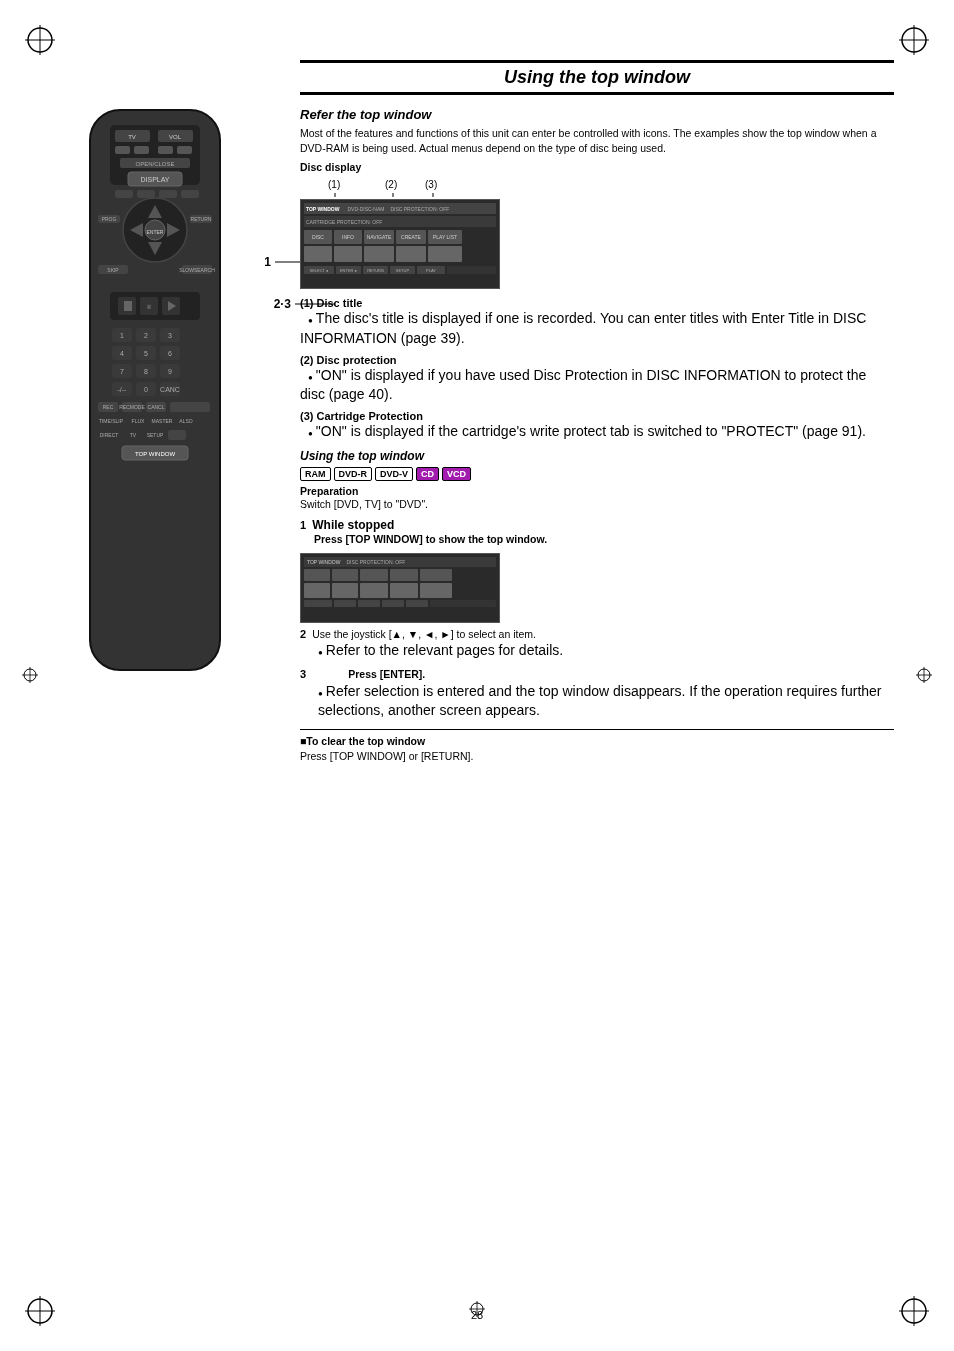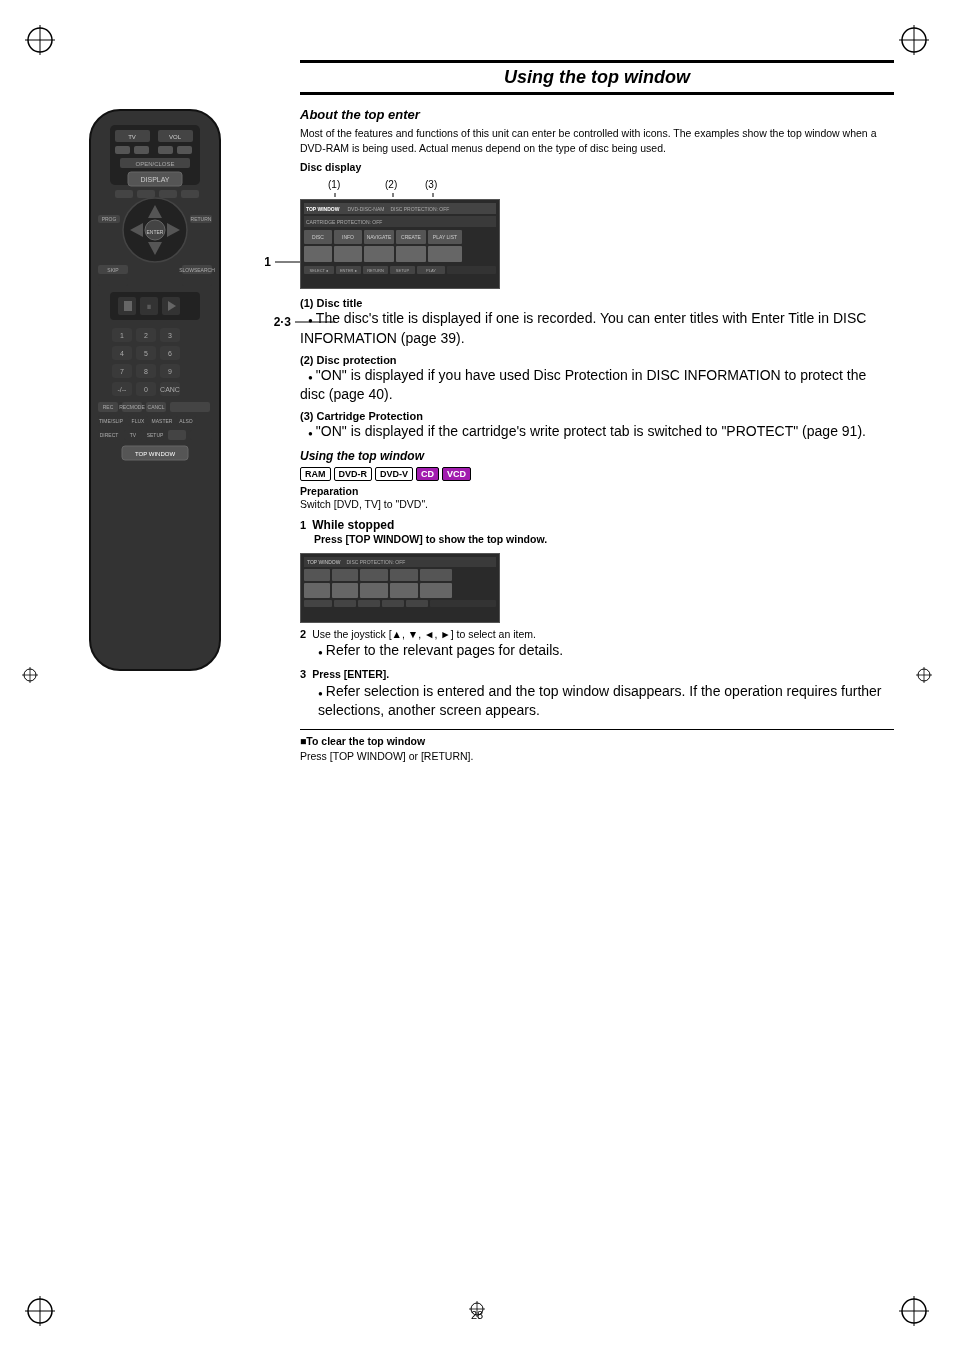--- a/index.html
+++ b/index.html
@@ -425,39 +425,39 @@
 
       
       <div style="position:absolute; top:155px; right:-45px; display:flex; flex-direction:column; align-items:flex-start;">
         <div style="display:flex; align-items:center; gap:4px;">
           <span style="font-weight:bold; font-size:12px;">1</span>
           <svg width="50" height="2">
               <line x1="0" y1="1" x2="50" y2="1" stroke="#000" stroke-width="1"></line>
             </svg>
         </div>
       </div>
-      <div style="position:absolute; top:215px; right:-55px; display:flex; flex-direction:column; align-items:flex-start;">
+      <div style="position:absolute; top:197px; right:-55px; display:flex; flex-direction:column; align-items:flex-start;">
         <div style="display:flex; align-items:center; gap:4px;">
           <span style="font-weight:bold; font-size:12px;">2·3</span>
           <svg width="40" height="2">
               <line x1="0" y1="1" x2="40" y2="1" stroke="#000" stroke-width="1"></line>
             </svg>
         </div>
       </div>
     </div>
   </div>
 
   <div class="right-column">
 
     <div class="page-title-box">
       <span class="page-title">Using the top window</span>
     </div>
 
     <div>
-      <div class="section-heading">About the top enter</div>
+      <div class="section-heading">Refer the top window</div>
       <div class="body-text">Most of the features and functions of this unit can enter be controlled with icons. The examples show the top window when a DVD-RAM is being used. Actual menus depend on the type of disc being used.</div>
       <div class="bold-label">Disc display</div>
 
       <div class="disc-display-container">
         <div style="display:flex; align-items:flex-start; gap:10px;">
           <div style="position:relative;">
 
             <div style="display:flex; gap:0px; margin-left:10px; margin-bottom:2px; font-size:10px; position:relative; width:200px; height:18px;">
               <span style="position:absolute; left:18px;">(1)</span>
               <span style="position:absolute; left:75px;">(2)</span>
@@ -596,21 +596,21 @@
 
       <div class="step-item">
         <div>
           <span class="step-number">2</span>&nbsp;&nbsp;<span class="step-text">Use the joystick [▲, ▼, ◄, ►] to select an item.</span>
         </div>
         <div class="bullet-text" style="padding-left:18px;">Refer to the relevant pages for details.</div>
       </div>
 
       <div class="step-item">
         <div>
-          <span class="step-number">3</span>&nbsp;&nbsp;<span class="step-text bold" style="font-weight:bold;">Press [ENTER].</span>
+          <span class="step-number">3</span>&nbsp;&nbsp;<span class="step-text bold" style="font-weight:bold;margin-left:36px;">Press [ENTER].</span>
         </div>
         <div class="bullet-text" style="padding-left:18px;">Refer selection is entered and the top window disappears. If the operation requires further selections, another screen appears.</div>
       </div>
     </div>
 
     <div class="note-section">
       <div class="bottom-note-title">■To clear the top window</div>
       <div class="bottom-note-text">Press [TOP WINDOW] or [RETURN].</div>
     </div>
   </div>

